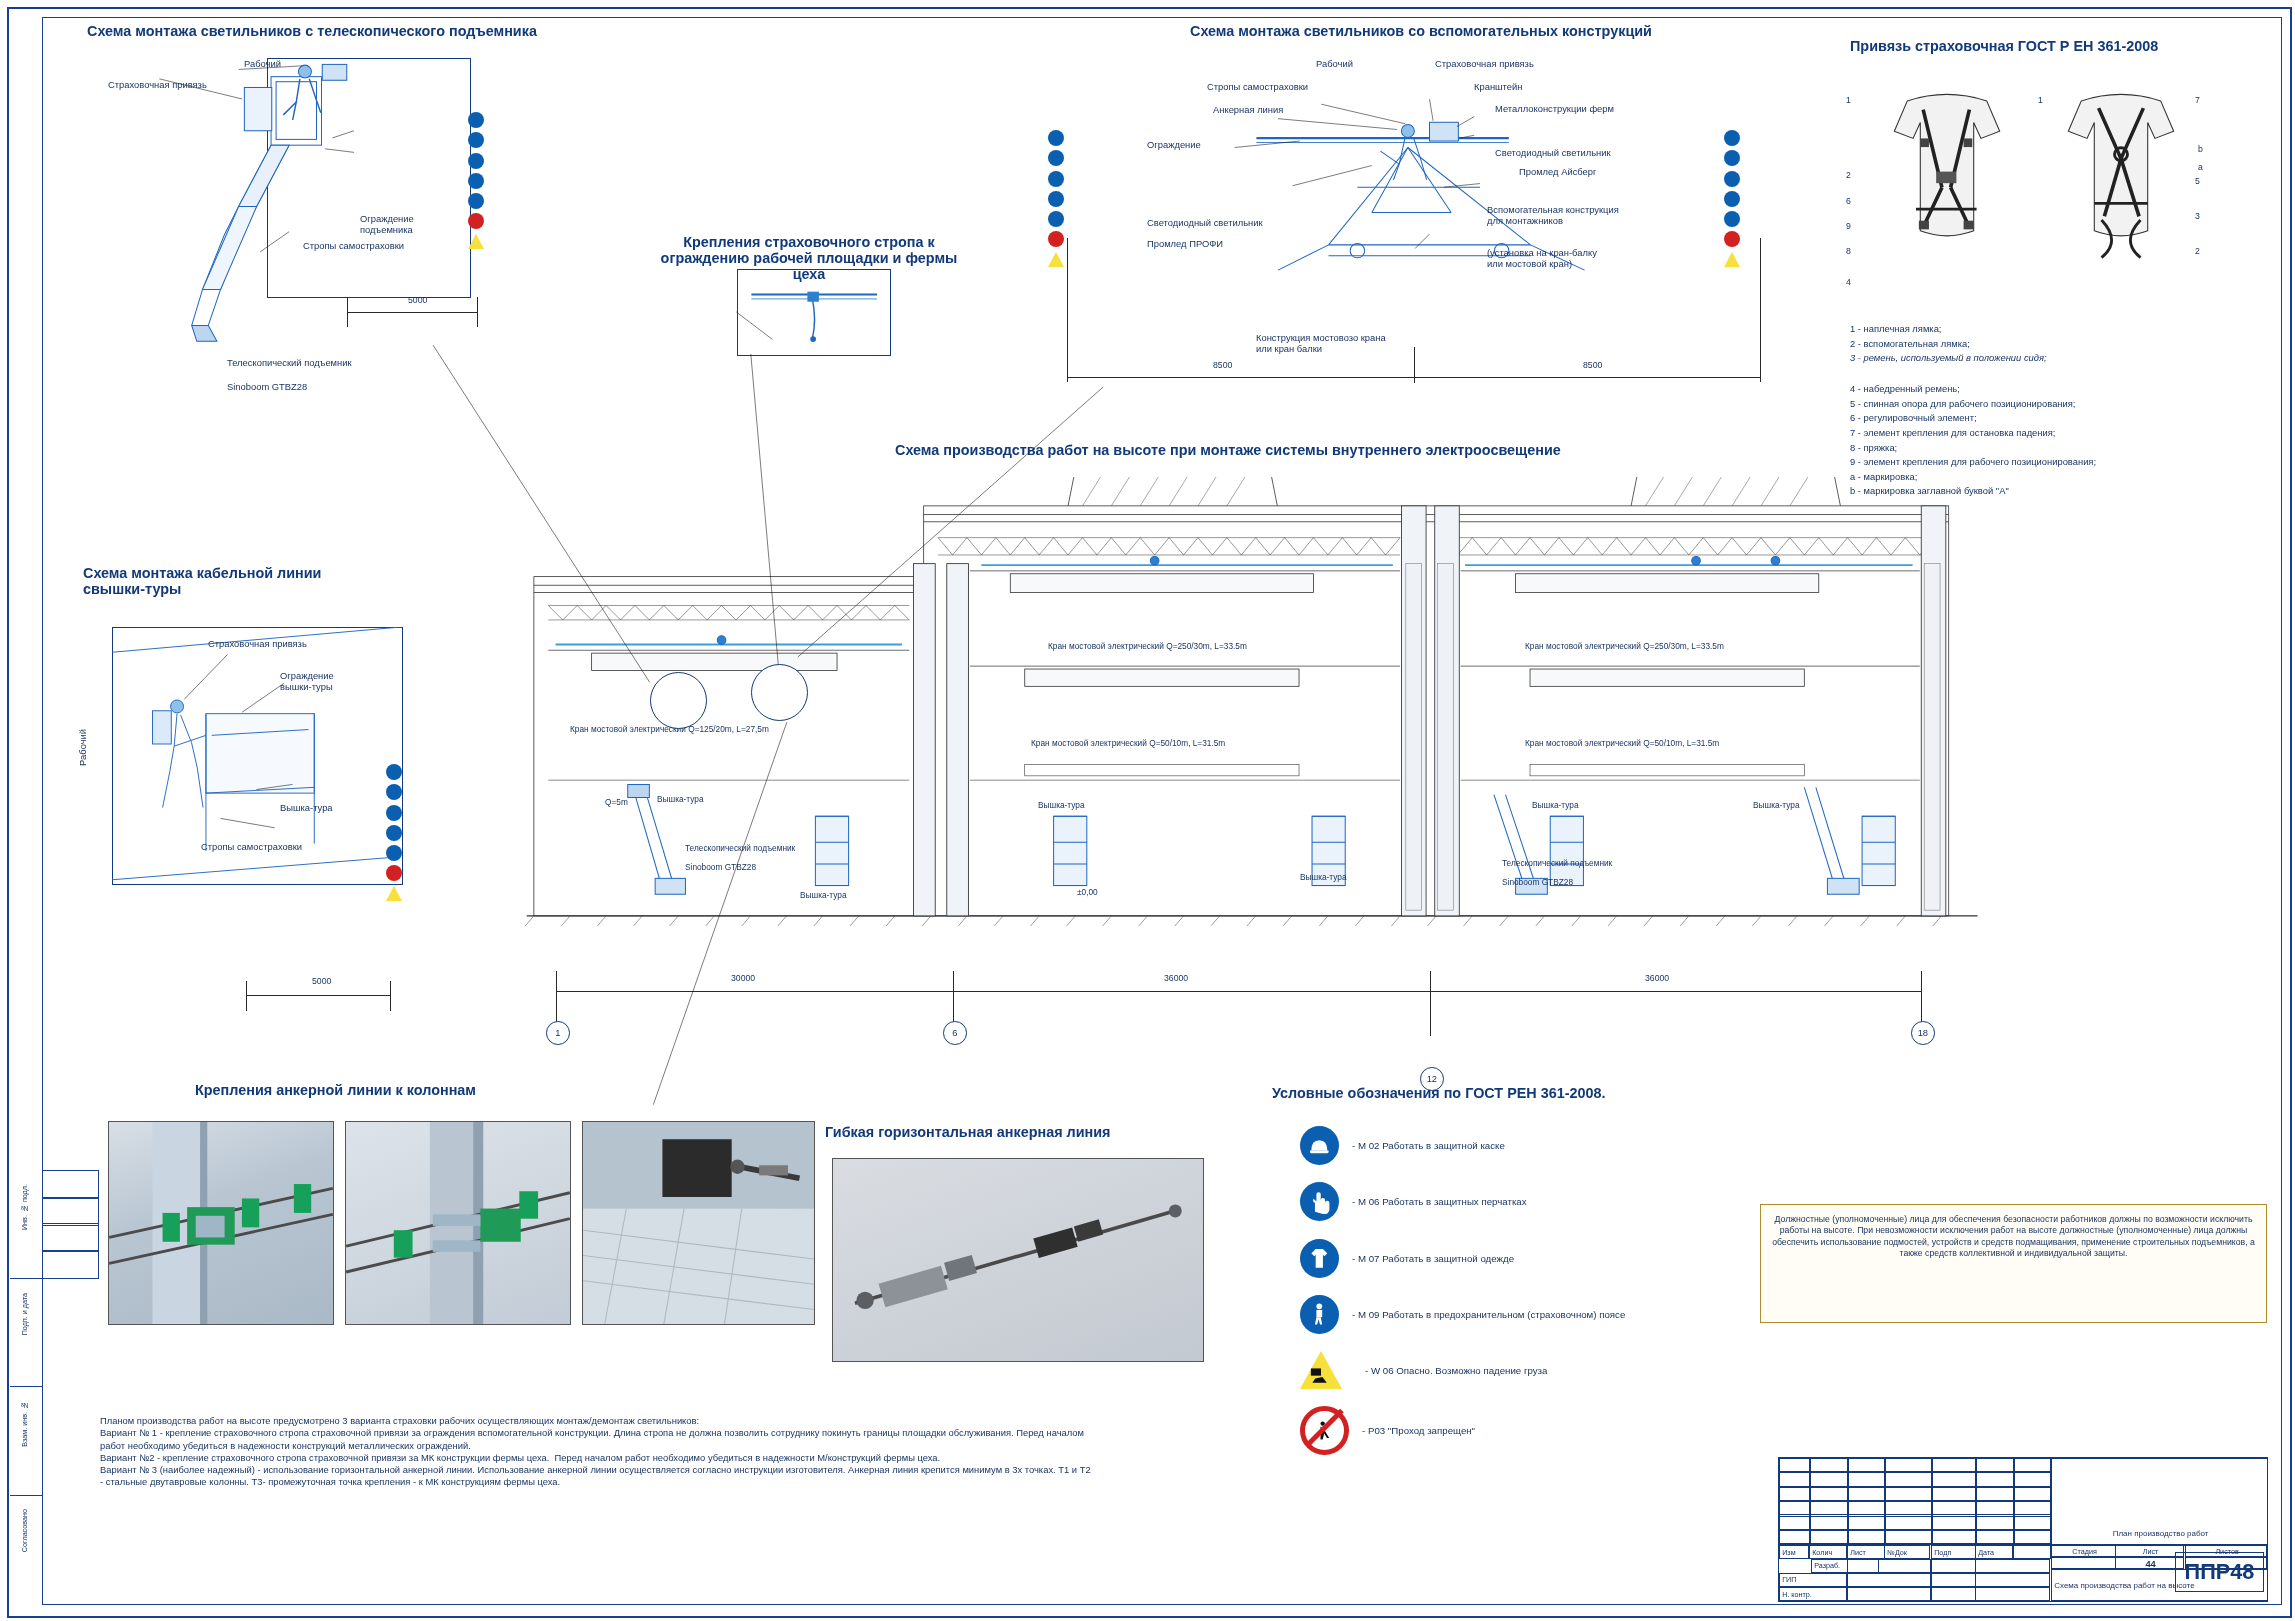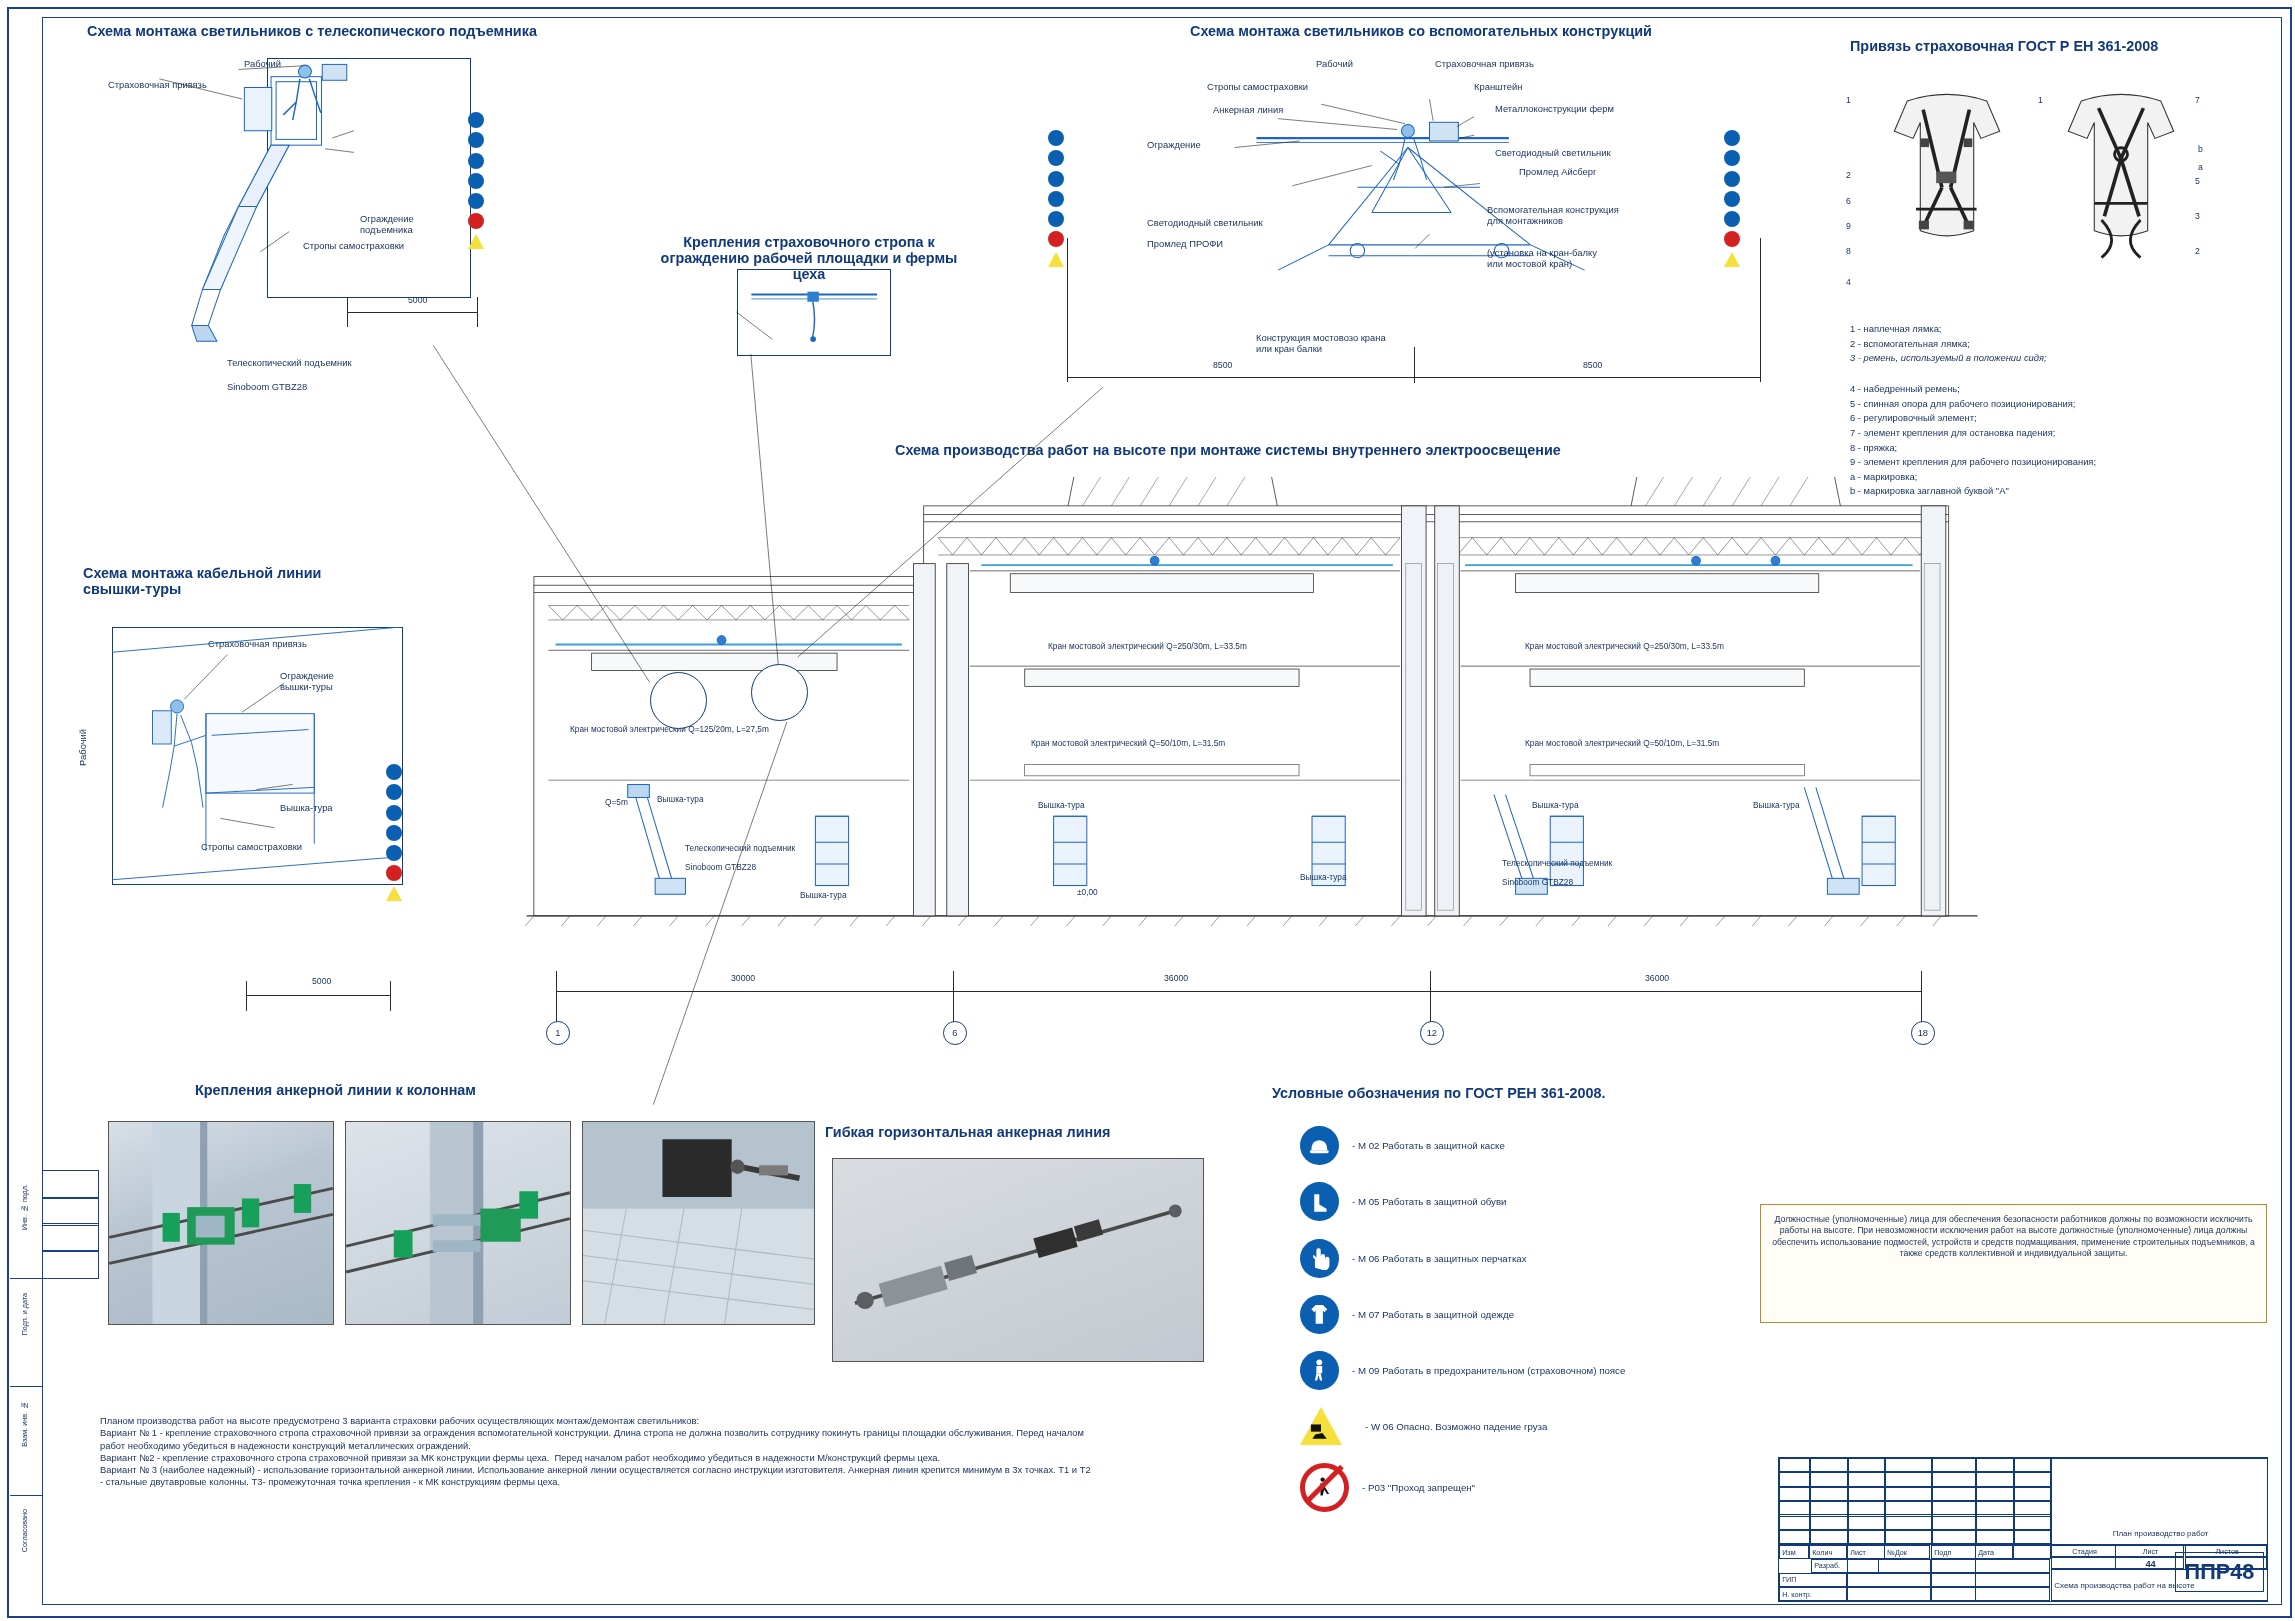--- a/index.html
+++ b/index.html
@@ -477,21 +477,21 @@
   <div class="line" style="left:953px;top:971px;width:0.7px;height:65px;"></div>
   <div class="line" style="left:1430px;top:971px;width:0.7px;height:65px;"></div>
   <div class="line" style="left:1921px;top:971px;width:0.7px;height:65px;"></div>
   <div class="line" style="left:556px;top:991px;width:1365px;height:0.7px;"></div>
   <div class="dim" style="left:731px;top:973px;">30000</div>
   <div class="dim" style="left:1164px;top:973px;">36000</div>
   <div class="dim" style="left:1645px;top:973px;">36000</div>
 
   <div class="cir" style="left:546px;top:1021px;width:21.7px;height:21.7px;">1</div>
   <div class="cir" style="left:943px;top:1021px;width:21.7px;height:21.7px;">6</div>
-  <div class="cir" style="left:1420px;top:1021px;width:21.7px;height:21.7px;">12</div>
+  <div class="cir" style="left:1420px;top:1067px;width:21.7px;height:21.7px;">12</div>
   <div class="cir" style="left:1911px;top:1021px;width:21.7px;height:21.7px;">18</div>
 
   <div class="cir" style="left:650px;top:672px;width:55px;height:55px;"></div>
   <div class="cir" style="left:751px;top:664px;width:55px;height:55px;"></div>
   <svg style="position:absolute;left:0;top:0;" width="2295" height="1621" viewBox="0 0 3179 2245">
     <g stroke="#1a1a1a" fill="none" stroke-width="0.8">
       <path d="M600 478 L900 945"></path>
       <path d="M1040 490 L1078 920"></path>
       <path d="M1528 536 L1105 910"></path>
       <path d="M1020 432 L1070 470"></path>
@@ -565,28 +565,20 @@
 
   <div style="position:absolute;left:1300px;top:1126px;width:650px;">
     <div class="legend-row">
       <span style="width:39px;height:39px;border-radius:50%;background:#0b5fb0;display:inline-flex;align-items:center;justify-content:center;">
         <svg width="24.6" height="24.6" viewBox="0 0 34 34">
             <path d="M6 24 q0 -14 11 -14 q11 0 11 14 z" fill="#fff"></path>
             <rect x="4" y="24" width="26" height="4" rx="2" fill="#fff"></rect>
           </svg>
       </span>
       <span class="legend-txt">- M 02 Работать в защитной каске</span>
-    </div>
-    <div class="legend-row">
-      <span style="width:39px;height:39px;border-radius:50%;background:#0b5fb0;display:inline-flex;align-items:center;justify-content:center;">
-        <svg width="24.6" height="24.6" viewBox="0 0 34 34">
-            <path d="M10 6 h7 v14 l10 6 v4 H10 z" fill="#fff"></path>
-          </svg>
-      </span>
-      <span class="legend-txt">- M 05 Работать в защитной обуви</span>
     </div>
     <div class="legend-row">
       <span style="width:39px;height:39px;border-radius:50%;background:#0b5fb0;display:inline-flex;align-items:center;justify-content:center;">
         <svg width="24.6" height="24.6" viewBox="0 0 34 34">
             <path d="M11 30 v-12 q-4 -2 -2 -6 l4 4 V6 q0-3 3-3 t3 3 v8 q0-3 3-3 t3 3 v4 q0-3 3-3 t3 3 v8 q0 6 -6 8 z" fill="#fff"></path>
           </svg>
       </span>
       <span class="legend-txt">- M 06 Работать в защитных перчатках</span>
     </div>
     <div class="legend-row">

